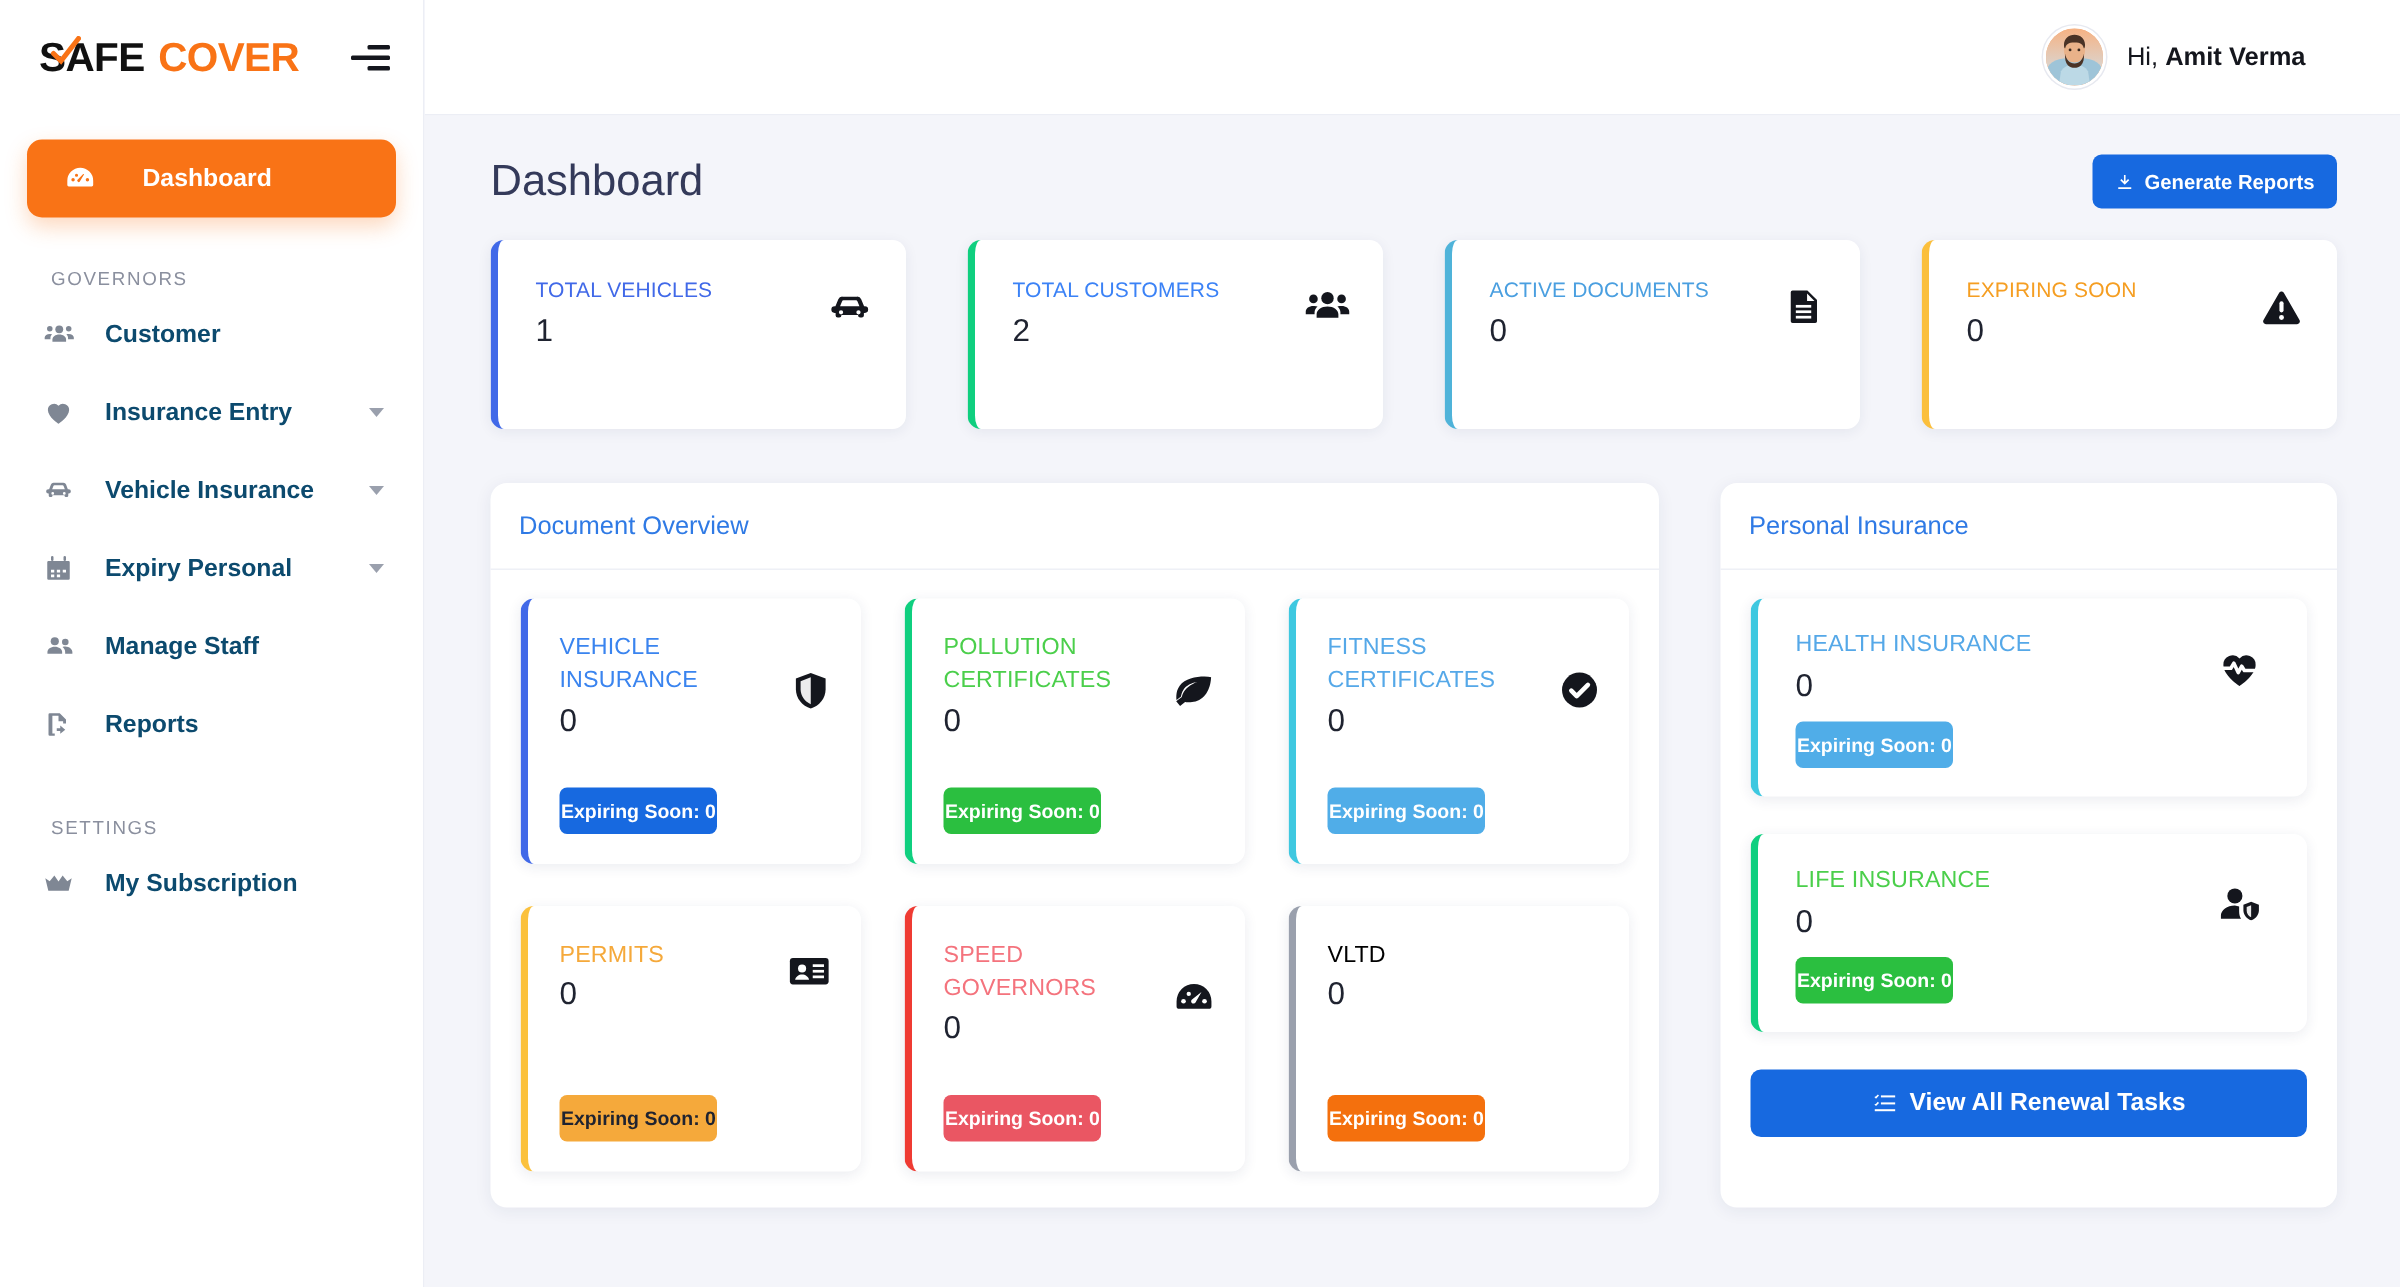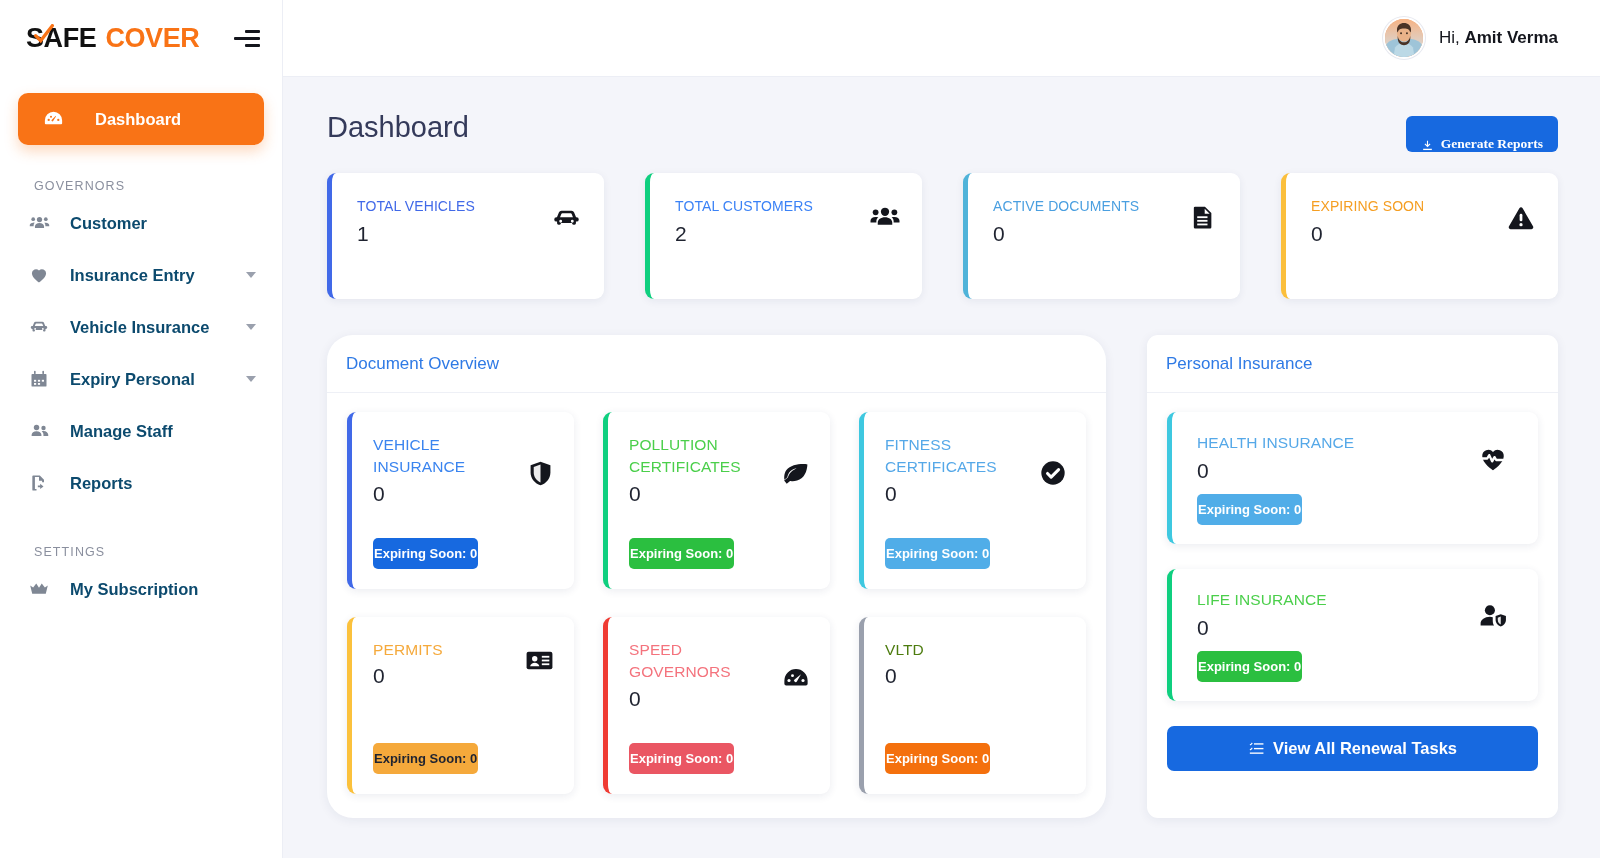--- a/index.html
+++ b/index.html
@@ -137,21 +137,21 @@
   }
 
   .topbar {
     height: 77px;
     min-height: 77px;
     background: #fff;
     border-bottom: 1px solid #eceef5;
     display: flex;
     align-items: center;
     justify-content: flex-end;
-    padding-right: 42px;
+    padding-right: 63px;
   }
   .user-chip { display: flex; align-items: center; cursor: pointer; }
   .avatar {
     width: 42px; height: 42px;
     border-radius: 50%;
     overflow: hidden;
     border: 2px solid #fff;
     box-shadow: 0 0 0 1px #e7e9f0;
     position: relative;
     background: #f0a978;
@@ -184,25 +184,24 @@
   .btn-primary {
     background: #1769e0;
     color: #fff;
     border: none;
     border-radius: 6px;
     height: 36px;
     padding: 0 15px;
     font-size: 13.5px;
     font-weight: bold;
     display: flex;
-    align-items: flex-end;
+    align-items: center;
     gap: 7px;
     cursor: pointer;
-    font-family: Liberation Serif, serif;
-    margin-top: 13px;
+    font-family: Liberation Sans, sans-serif;
   }
 
   
   .kpi-row { display: flex; gap: 41px; }
   .kpi {
     flex: 1;
     background: #fff;
     border-radius: 9px;
     height: 126px;
     border-left: 5px solid #555;
@@ -227,21 +226,21 @@
 
   
   .panels { display: flex; gap: 41px; margin-top: 36px; }
   .panel {
     background: #fff;
     border-radius: 11px;
     box-shadow: 0 2px 11px rgba(30,40,90,0.07);
     display: flex;
     flex-direction: column;
   }
-  .panel.left { width: 779px; min-width: 779px; border-radius: 26px; }
+  .panel.left { width: 779px; min-width: 779px; }
   .panel.right { flex: 1; }
   .panel-head {
     height: 58px;
     min-height: 58px;
     display: flex;
     align-items: center;
     padding: 0 0 0 19px;
     border-bottom: 1px solid #eef0f6;
   }
   .panel-title { color: #2f7ae5; font-size: 17px; }
@@ -606,21 +605,21 @@
                   <circle cx="6.4" cy="13.2" r="1.25" fill="#fff"></circle>
                   <circle cx="9.2" cy="9.3" r="1.15" fill="#fff"></circle>
                   <circle cx="17.6" cy="13.2" r="1.25" fill="#fff"></circle>
                   <path d="M16 8.2l-3.2 5.6a1.25 1.25 0 11-1.7-1.7z" fill="#fff"></path>
                 </svg>
               </span>
               <span class="badge" style="background:#ea5663;color:#fff">Expiring Soon: 0</span>
             </div>
 
             <div class="mini" style="border-left-color:#9aa0ad">
-              <div class="mini-title" style="color:#4d7c0f">VLTD</div>
+              <div class="mini-title" style="color:#000000">VLTD</div>
               <div class="mini-value">0</div>
               <span class="badge" style="background:#f4700d;color:#fff">Expiring Soon: 0</span>
             </div>
 
           </div>
         </div>
       </section>
 
       <section class="panel right">
         <div class="panel-head">

